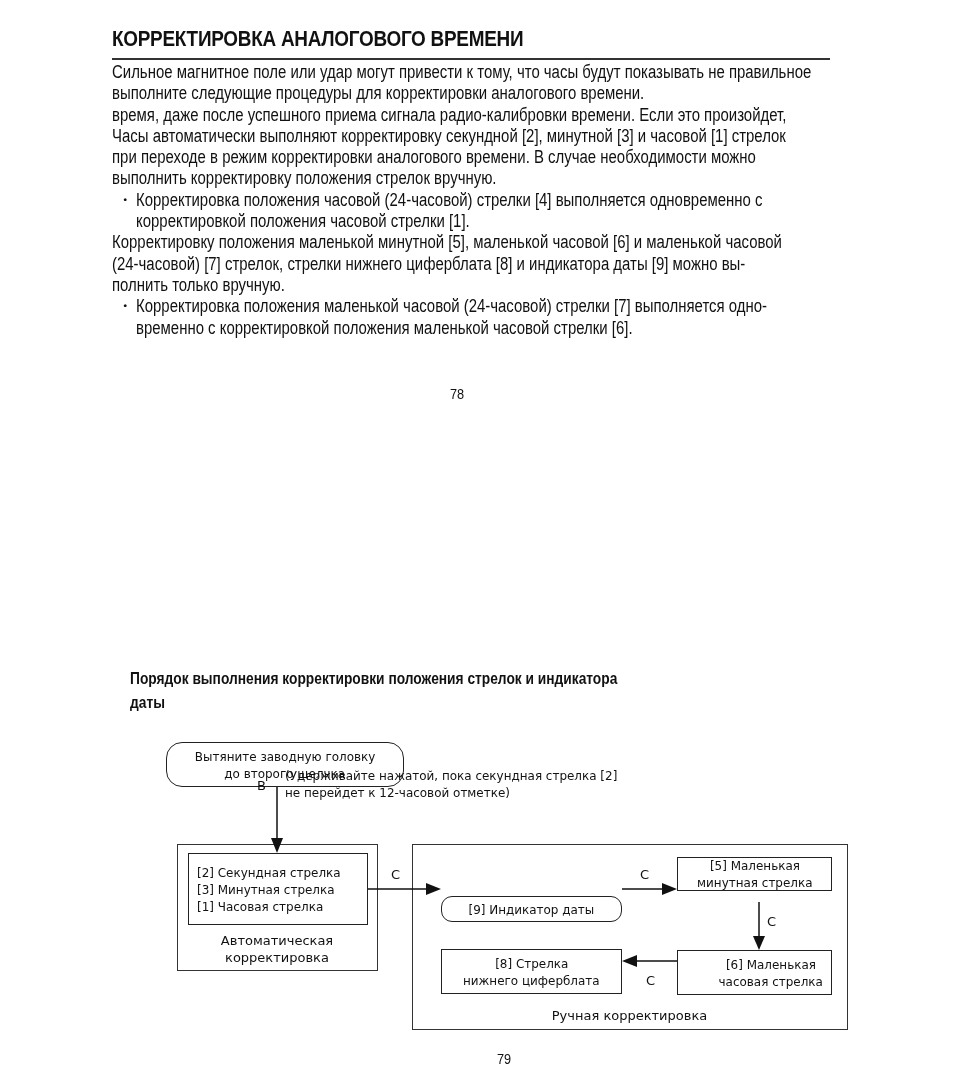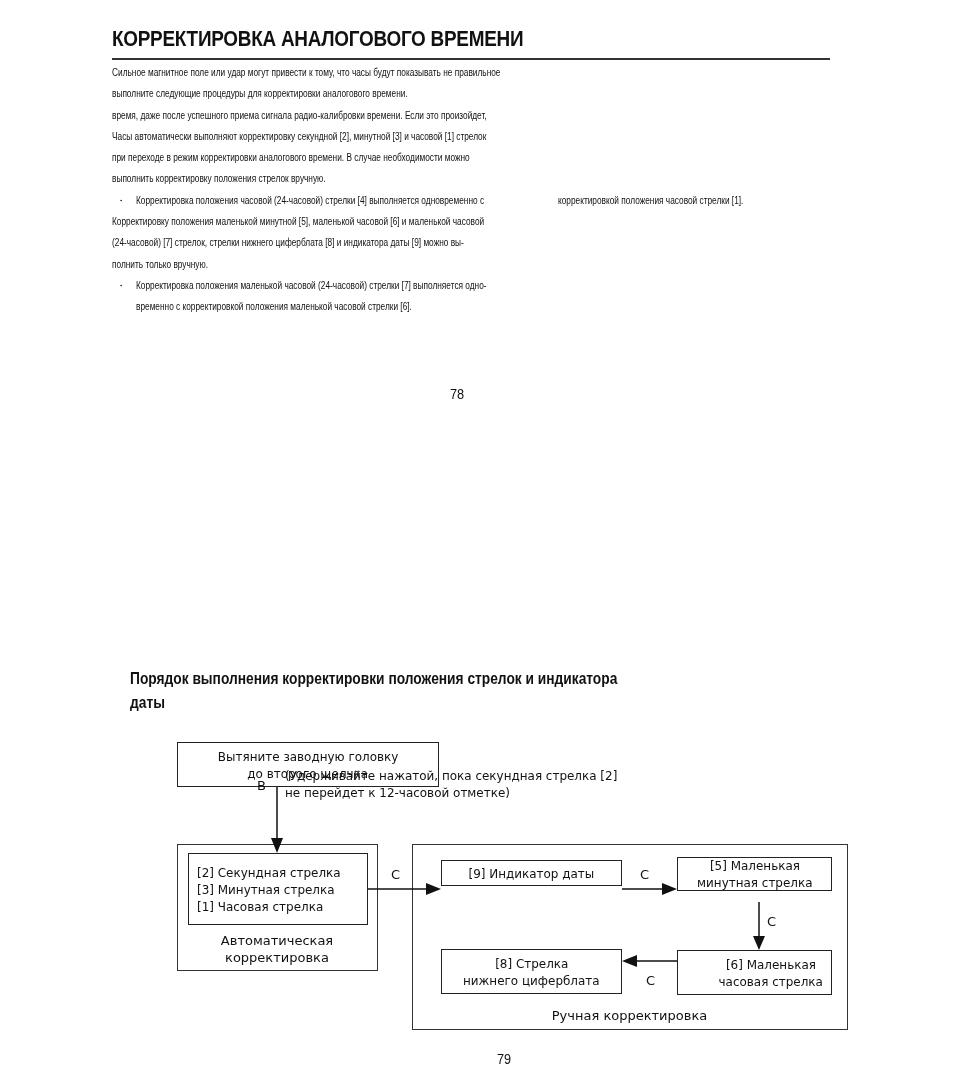--- a/index.html
+++ b/index.html
@@ -6,21 +6,21 @@
   body { width: 978px; height: 1080px; position: relative; overflow: hidden; color: #111; }
   .page { position: absolute; left: 0; top: 0; width: 978px; height: 1080px; }
   .title {
     position: absolute; left: 112px; top: 26px; width: 718px;
     font-family: "Liberation Sans", sans-serif; font-weight: bold; font-size: 22px;
     letter-spacing: -0.3px; transform: scaleX(0.86); transform-origin: left top; white-space: nowrap;
   }
   .title-rule { position: absolute; left: 112px; top: 58px; width: 718px; height: 2px; background: #333; }
   .body-text {
     position: absolute; left: 112px; top: 62px; width: 718px;
-    font-family: "Liberation Sans", sans-serif; font-size: 10px; line-height: 21.3px;
+    font-family: "Liberation Sans", sans-serif; font-size: 18px; line-height: 21.3px;
   }
   .para { margin: 0; text-align: justify; }
   .para .line { display: block; white-space: nowrap; transform-origin: left top; }
   .bullet { position: relative; padding-left: 24px; margin: 0; }
   .bullet .dot { position: absolute; left: 4px; top: 0; }
   .squeeze { display: inline-block; transform: scaleX(0.83); transform-origin: left top; white-space: nowrap; }
   .pagenum {
     position: absolute; font-family: "Liberation Sans", sans-serif; font-size: 15px;
     transform: scaleX(0.85); transform-origin: left top;
   }
@@ -96,21 +96,21 @@
     <line x1="622" y1="889" x2="668" y2="889" stroke="#111" stroke-width="1.5"></line>
     <polygon points="662,883 662,895 677,889" fill="#111"></polygon>
 
     <line x1="759" y1="902" x2="759" y2="942" stroke="#111" stroke-width="1.5"></line>
     <polygon points="753,936 765,936 759,950" fill="#111"></polygon>
 
     <line x1="677" y1="961" x2="631" y2="961" stroke="#111" stroke-width="1.5"></line>
     <polygon points="637,955 637,967 622,961" fill="#111"></polygon>
   </svg>
 
-  <div class="box" style="left:177px; top:742px; width:262px; height:45px;">
+  <div class="box" style="left:166px; top:742px; width:238px; height:45px;border-radius:16px;">
     <span>Вытяните заводную головку</span>
     <span>до второго щелчка</span>
   </div>
 
   <div class="lbl" style="left:257px; top:777px;">B</div>
   <div class="lbl cond" style="left:285px; top:767px;">
     <div>(Удерживайте нажатой, пока секундная стрелка [2]</div>
     <div>не перейдет к 12-часовой отметке)</div>
   </div>
 
@@ -122,21 +122,21 @@
   <div class="lbl" style="left:177px; top:932px; width:200px; text-align:center;">
     <div>Автоматическая</div>
     <div>корректировка</div>
   </div>
 
   <div class="lbl" style="left:391px; top:866px;">C</div>
   <div class="lbl" style="left:640px; top:866px;">C</div>
   <div class="lbl" style="left:767px; top:913px;">C</div>
   <div class="lbl" style="left:646px; top:972px;">C</div>
 
-  <div class="box" style="left:441px; top:860px; width:181px; height:26px;">
+  <div class="box" style="left:441px; top:896px; width:181px; height:26px;border-radius:11px;">
     <span>[9] Индикатор даты</span>
   </div>
   <div class="box" style="left:677px; top:857px; width:155px; height:34px;">
     <span>[5] Маленькая</span>
     <span>минутная стрелка</span>
   </div>
   <div class="box" style="left:677px; top:950px; width:155px; height:45px;padding-left:32px;">
     <span>[6] Маленькая</span>
     <span>часовая стрелка</span>
   </div>

